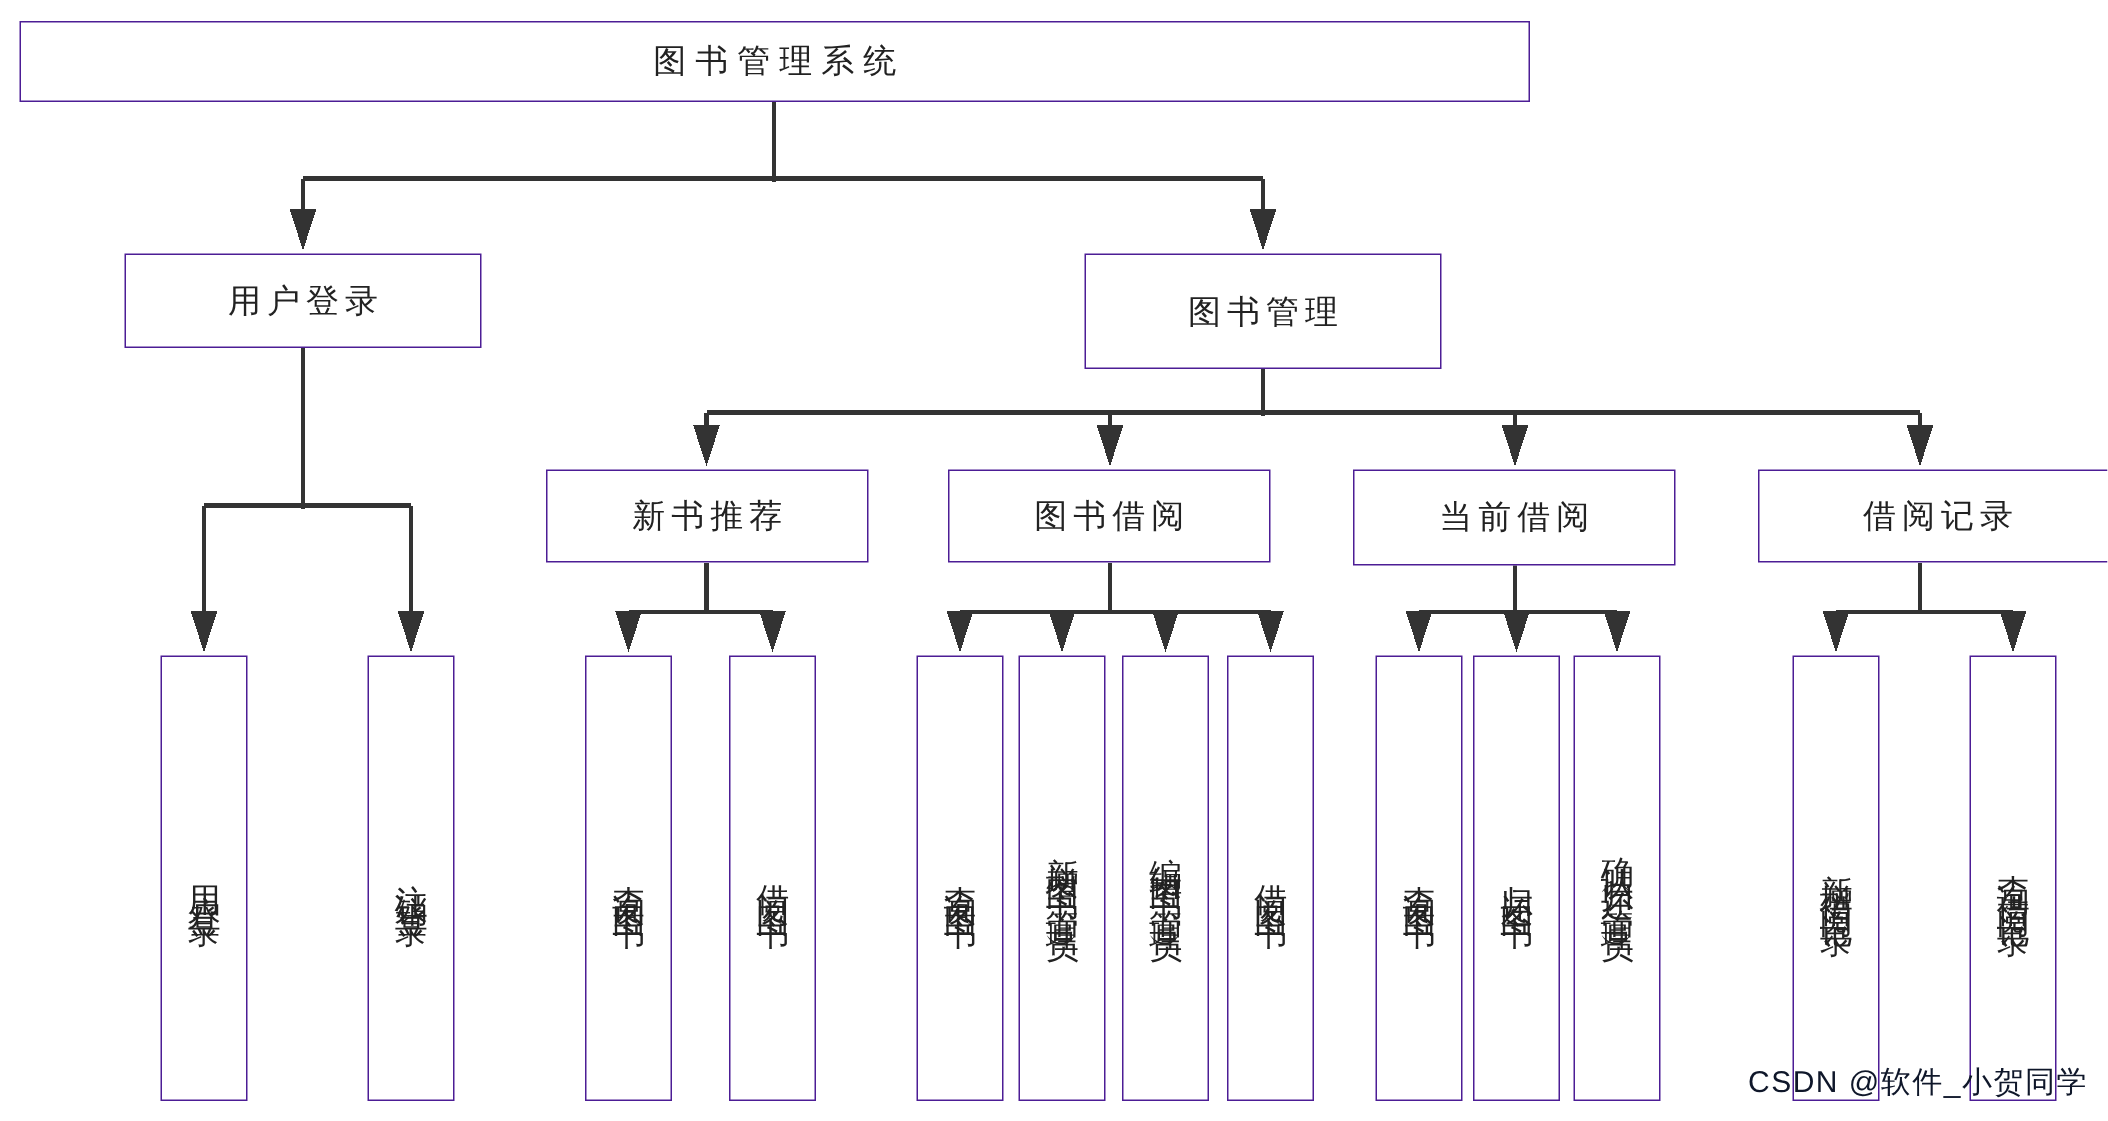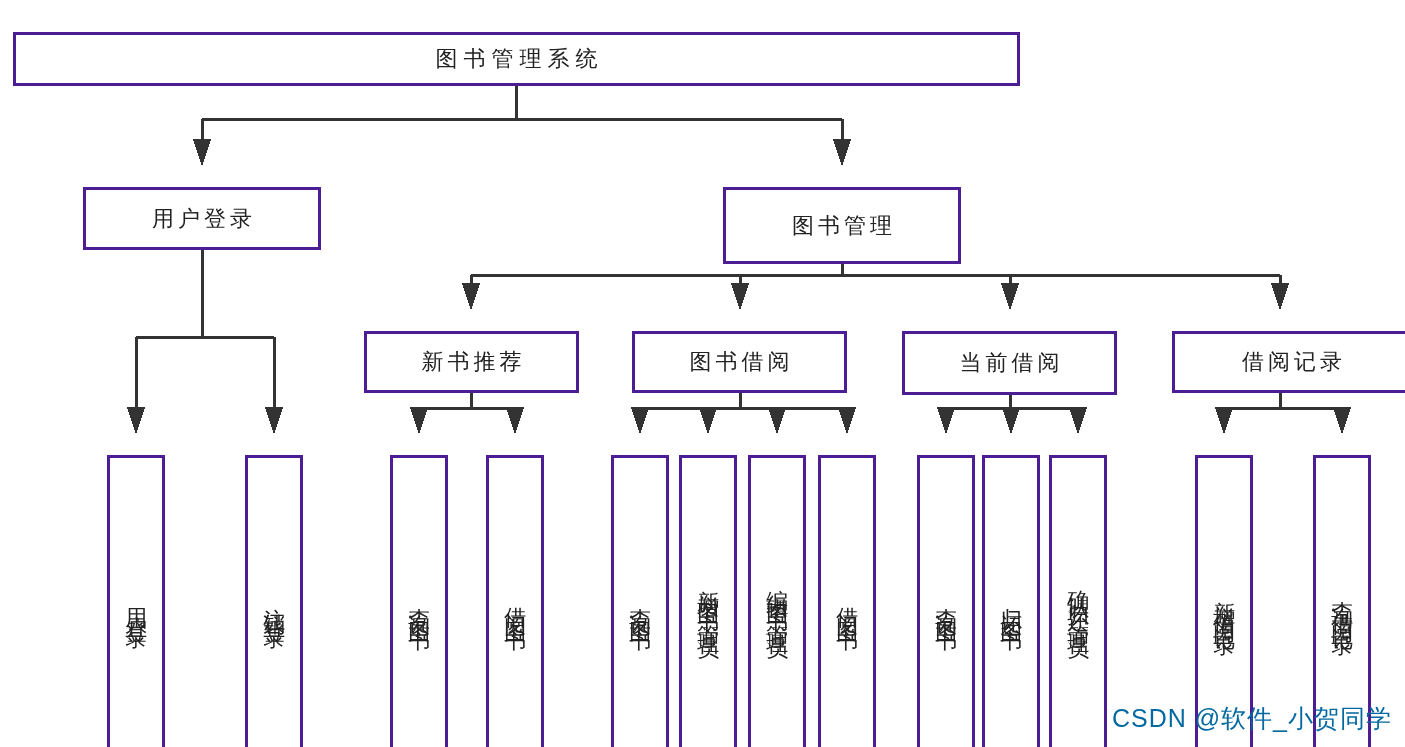--- a/index.html
+++ b/index.html
@@ -7,23 +7,23 @@
     position:relative;
     width:1405px;height:747px;
     background:#ffffff;
     font-family:"Liberation Sans","DejaVu Sans",sans-serif;
     overflow:hidden;
   }
   svg.wires{position:absolute;left:0;top:0;width:1405px;height:747px;}
   .box{
     position:absolute;
     box-sizing:border-box;
-    border:3px solid #4c1d95;
+    border:1px solid #4c1d95;
     background:#ffffff;
-    display:flex;align-items:center;justify-content:center;margin-top:18px;
+    display:flex;align-items:center;justify-content:center;
   }
   .hlabel{
     font-size:22px;
     letter-spacing:4px;
     padding-left:4px;
     color:#222222;
     white-space:nowrap;
   }
   .title-label{letter-spacing:6px;padding-left:6px;}
   .vbox{width:58px;height:297px;}
@@ -32,22 +32,22 @@
     text-orientation:mixed;
     font-size:22px;
     letter-spacing:7px;
     line-height:1.2;
     color:#222222;
     white-space:nowrap;
   }
   .watermark{
     position:absolute;
     right:13px;bottom:12px;
-    font-size:25px;
-    color:#0369a1;
+    font-size:20px;
+    color:#0f172a;
     letter-spacing:1px;
     white-space:nowrap;
   }
 </style>
 </head>
 <body>
 
 <div class="canvas">
 
   <svg class="wires" viewBox="0 0 1405 747" shape-rendering="crispEdges">

